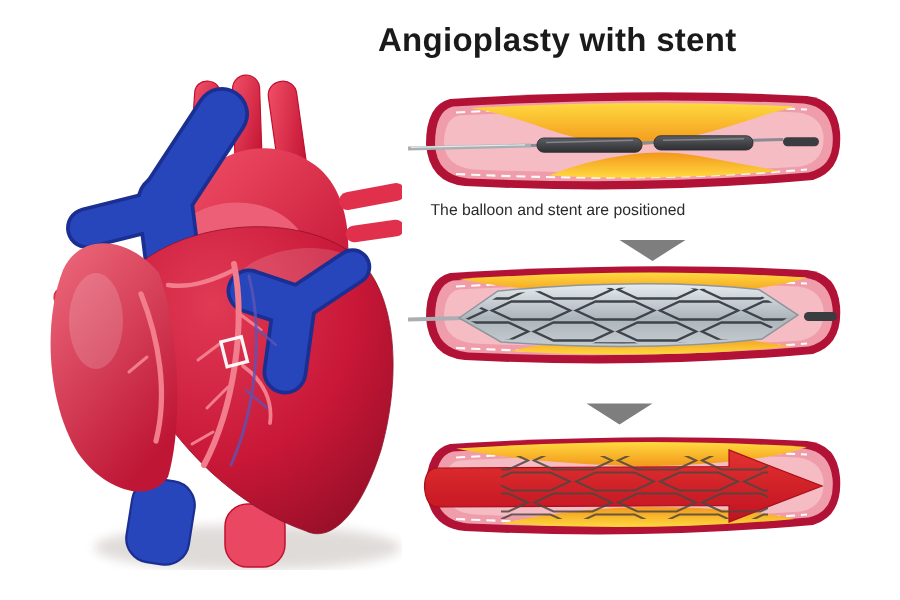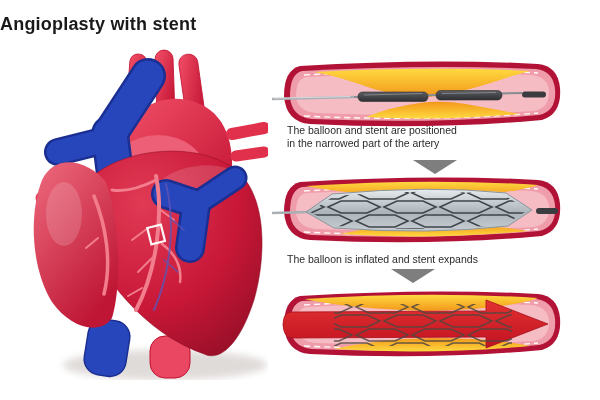--- a/index.html
+++ b/index.html
@@ -3,21 +3,21 @@
 <meta charset="utf-8">
 <style>
   html,body{margin:0;padding:0;background:#fff;}
   .canvas{
     position:relative;width:600px;height:400px;overflow:hidden;
     background:var(--color-background,#fff);
     font-family:"Liberation Sans",sans-serif;
   }
   .figure-title{
     position:absolute;top:14px;left:0;width:491px;margin:0;
-    text-align:left;font-size:18px;font-weight:700;
+    text-align:right;font-size:22px;font-weight:700;
     color:var(--color-title-text,#1a1a1a);letter-spacing:.2px;
   }
   .abs{position:absolute;}
   .caption{
     position:absolute;font-size:10.5px;line-height:13px;
     color:var(--color-caption-text,#2b2b2b);
   }
   .step-arrow{
     position:absolute;width:0;height:0;
     border-left:22px solid transparent;
@@ -181,45 +181,41 @@
       <path d="M4,42.2 L80,40.6" fill="none" stroke="#ffffff" stroke-width="0.8" opacity="0.7"></path>
       <path d="M84,41 L252,37" fill="none" style="stroke:var(--color-catheter-shaft-gray)" stroke-width="2"></path>
       <rect x="88" y="36" width="70" height="9.5" rx="4.5" fill="url(#gBalloonDark)" stroke="#2F3033" stroke-width="0.6"></rect>
       <rect x="166" y="34.5" width="66" height="9.5" rx="4.5" fill="url(#gBalloonDark)" stroke="#2F3033" stroke-width="0.6"></rect>
       <path d="M94,39 L152,37.5" fill="none" stroke="#8E9296" stroke-width="1.1" opacity="0.8"></path>
       <path d="M172,37.5 L226,36.5" fill="none" stroke="#8E9296" stroke-width="1.1" opacity="0.8"></path>
       <rect x="252" y="35.5" width="24" height="6" rx="3" style="fill:var(--color-balloon-tip-dark)"></rect>
     </g>
   </svg>
 
-  <div class="caption" style="left:287px;top:124px">
+  <div class="caption" style="left:287px;top:134px">
     <div>The balloon and stent are positioned</div>
-    <div>in the narrowed part of the artery</div>
   </div>
   <div class="step-arrow" style="left:413px;top:160px"></div>
 
   <svg class="abs" style="left:270px;top:172px" width="325" height="78" viewBox="0 0 325 78">
     <path d="M30,10 Q160,2 268,8 Q288,10 290,32 Q292,58 272,64 Q160,74 40,68 Q16,66 14,40 Q14,14 30,10 Z" style="fill:var(--color-artery-outer-red)"></path>
     <path d="M32,15 Q160,8 266,13 Q283,15 285,33 Q287,55 269,59 Q160,68 42,63 Q21,61 20,40 Q20,18 32,15 Z" style="fill:var(--color-artery-wall-pink)"></path>
     <path d="M36,21 Q160,15 262,19 Q277,21 279,34 Q280,52 264,55 Q160,62 46,57 Q27,55 26,40 Q26,23 36,21 Z" style="fill:var(--color-artery-lumen-pink)"></path>
     <g fill="none" style="stroke:var(--color-inner-wall-dashed-white)" stroke-width="1.4" stroke-dasharray="6 4" opacity="0.95">
       <path d="M34,19 Q160,12 268,17"></path>
       <path d="M34,60 Q160,66 268,57"></path>
     </g>
     <path d="M36,14 Q160,6 268,13 Q240,23 160,25 Q80,23 36,14 Z" fill="url(#gPlq)"></path>
     <path d="M70,62 Q160,68 258,59 Q220,52 160,52 Q110,53 70,62 Z" fill="url(#gPlqB)"></path>
     <path d="M2,41 L40,40" fill="none" style="stroke:var(--color-catheter-wire-gray)" stroke-width="2.6"></path>
     <path d="M36,40 L62,22 Q160,13 236,21 L262,38 L238,54 Q160,63 64,56 L36,40 Z" fill="url(#gBalloon)" stroke="#8D969C" stroke-width="1"></path>
     <path d="M40,40 L64,24 Q160,16 234,23 L258,38 L236,52 Q160,61 66,54 L40,40 Z" fill="url(#pHex)"></path>
     <rect x="266" y="36" width="22" height="6" rx="3" style="fill:var(--color-balloon-tip-dark)"></rect>
   </svg>
 
-  <div class="caption" style="left:287px;top:253px">
-    <div>The balloon is inflated and stent expands</div>
-  </div>
   <div class="step-arrow" style="left:391px;top:269px"></div>
 
   <svg class="abs" style="left:270px;top:286px" width="325" height="78" viewBox="0 0 325 78">
     <path d="M30,10 Q160,2 268,8 Q288,10 290,32 Q292,58 272,64 Q160,74 40,68 Q16,66 14,40 Q14,14 30,10 Z" style="fill:var(--color-artery-outer-red)"></path>
     <path d="M32,15 Q160,8 266,13 Q283,15 285,33 Q287,55 269,59 Q160,68 42,63 Q21,61 20,40 Q20,18 32,15 Z" style="fill:var(--color-artery-wall-pink)"></path>
     <path d="M36,21 Q160,15 262,19 Q277,21 279,34 Q280,52 264,55 Q160,62 46,57 Q27,55 26,40 Q26,23 36,21 Z" style="fill:var(--color-artery-lumen-pink)"></path>
     <g fill="none" style="stroke:var(--color-inner-wall-dashed-white)" stroke-width="1.4" stroke-dasharray="6 4" opacity="0.95">
       <path d="M34,19 Q160,12 268,17"></path>
       <path d="M34,60 Q160,66 268,57"></path>
     </g>

